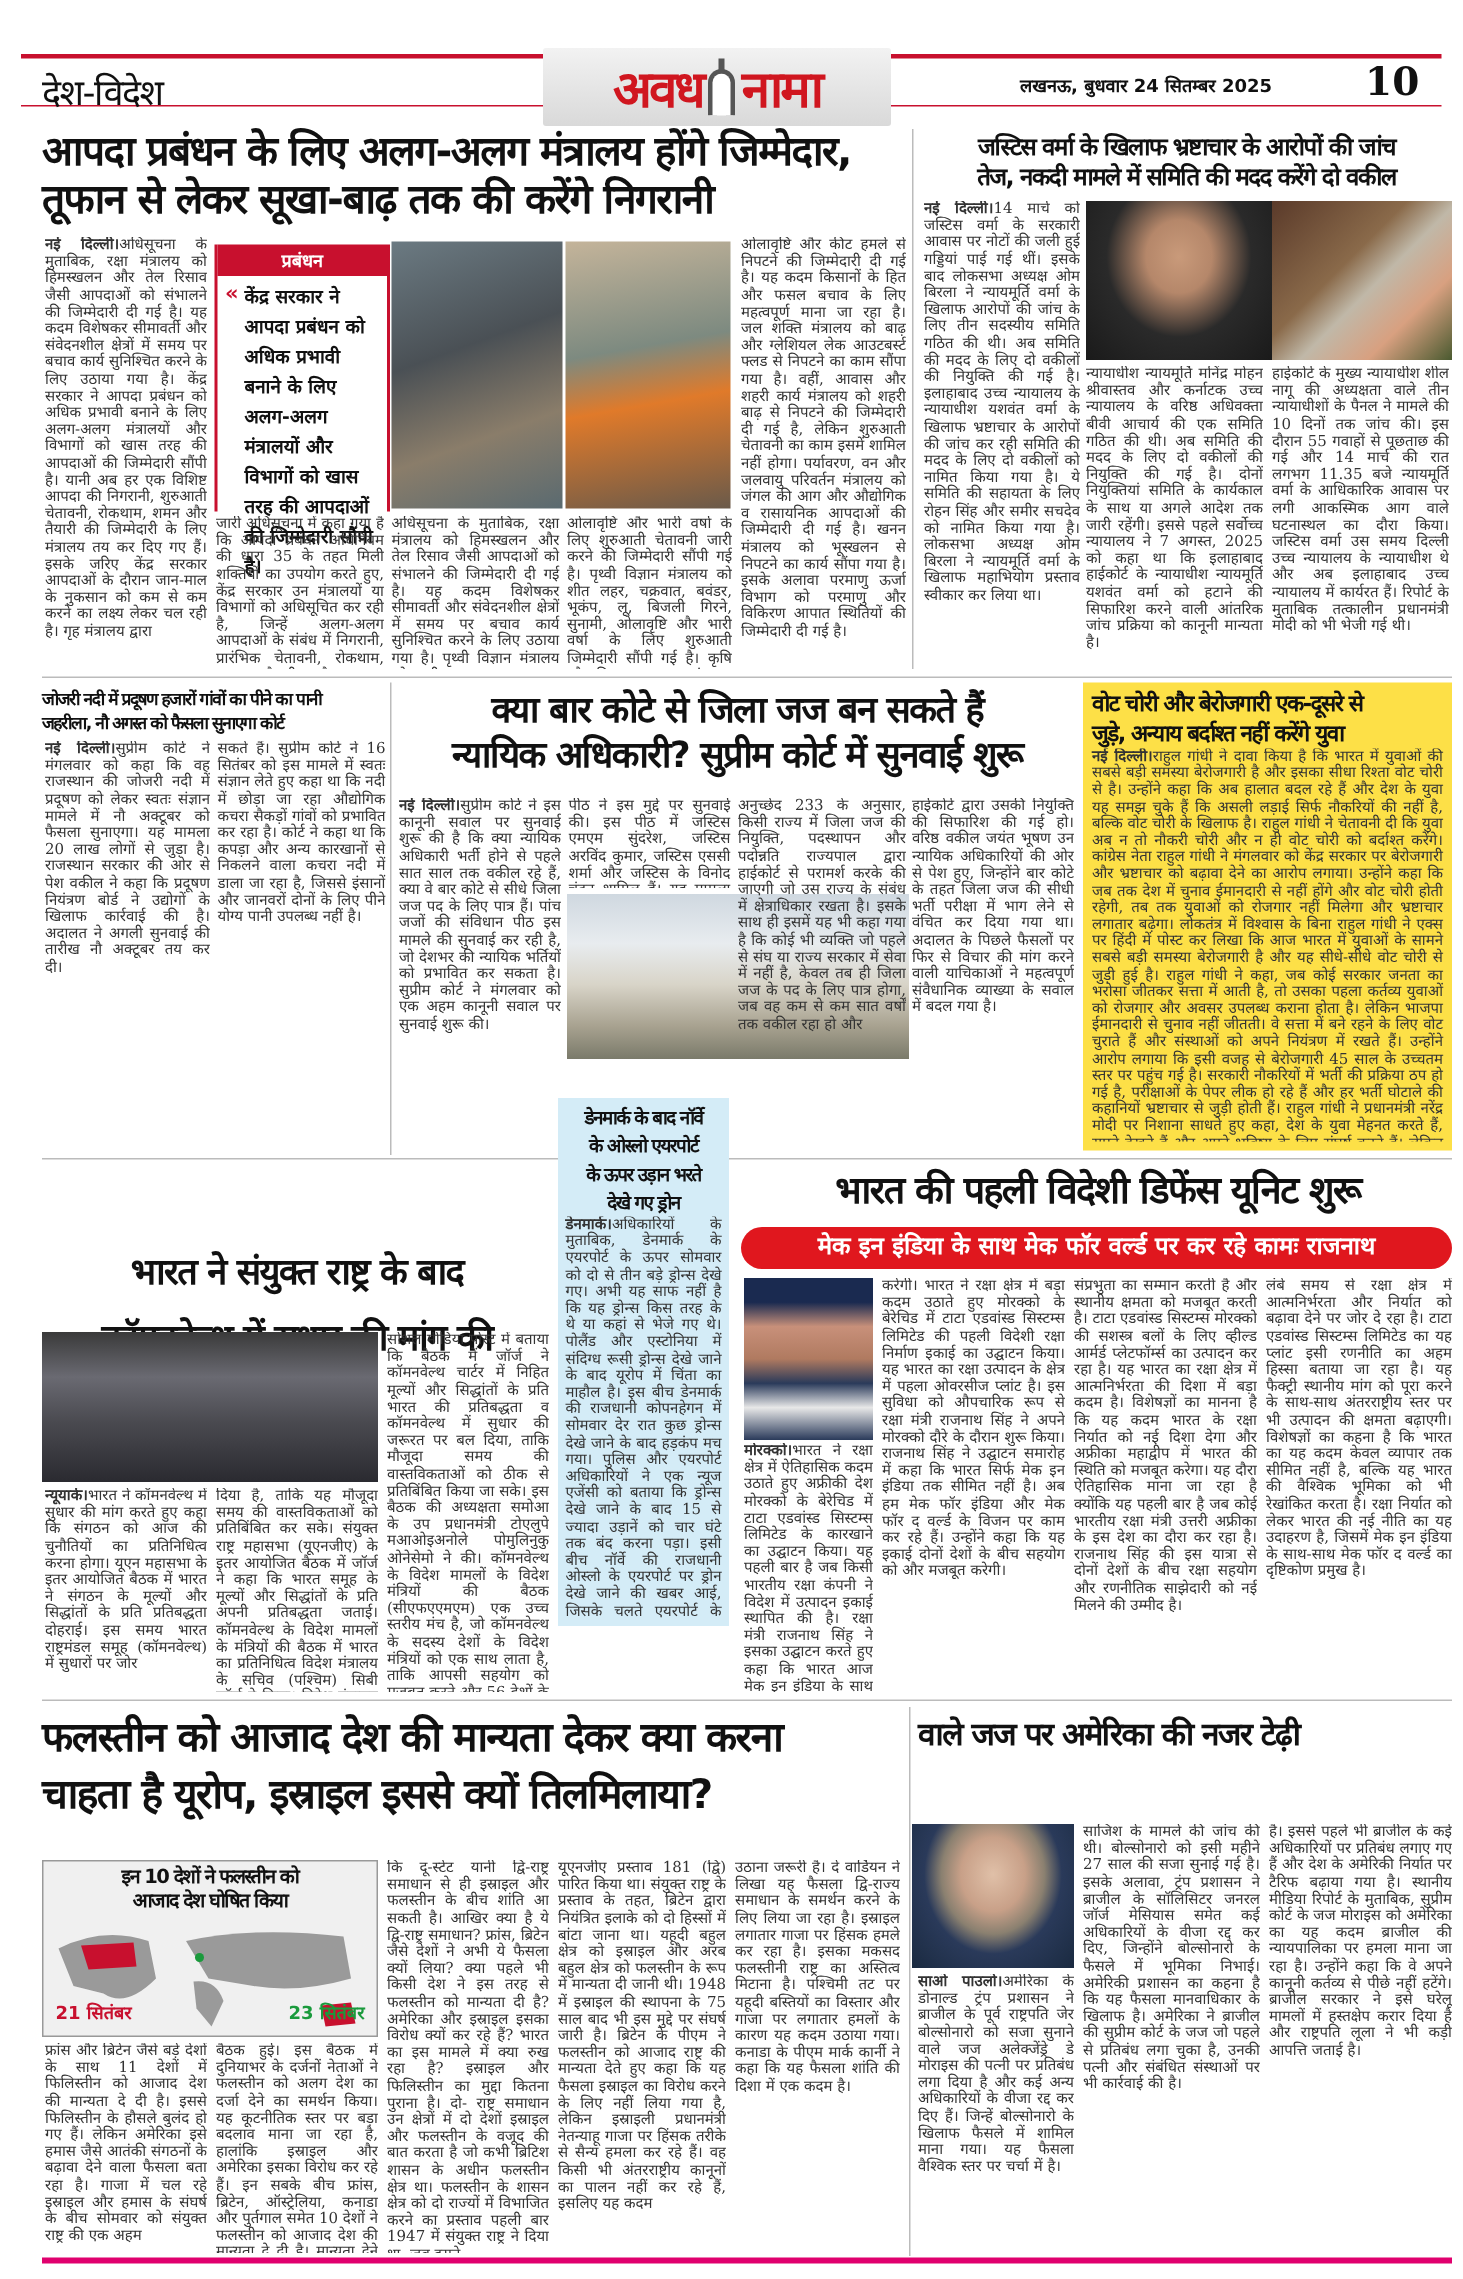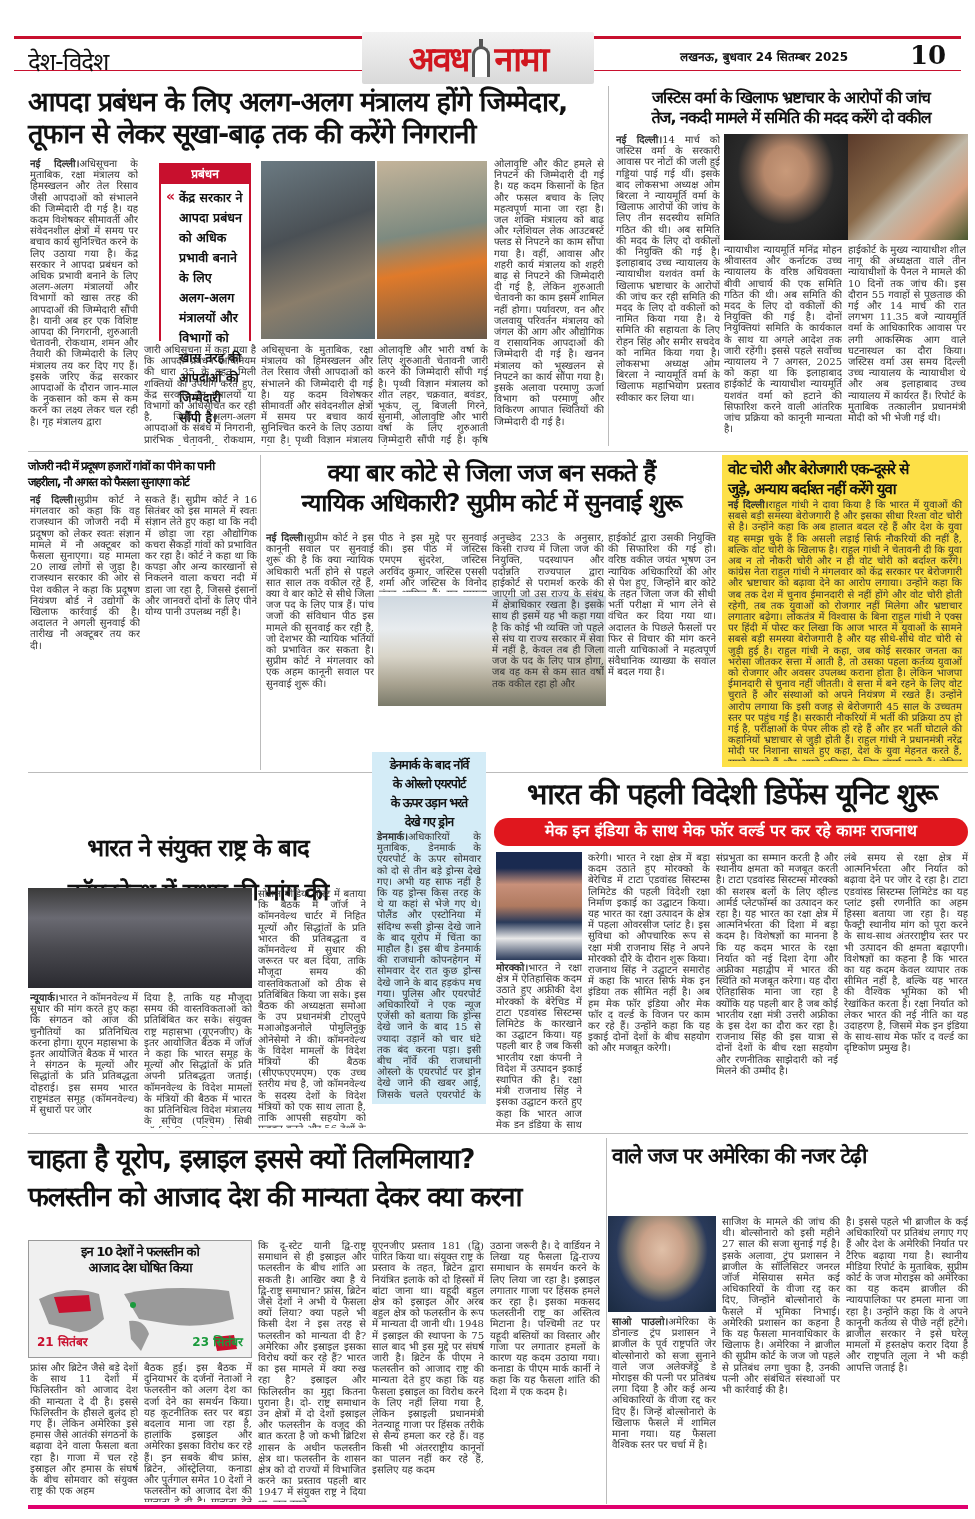--- a/index.html
+++ b/index.html
@@ -41,21 +41,21 @@
   <span>नामा</span>
 </div>
 <div class="abs dateline">लखनऊ, बुधवार 24 सितम्बर 2025</div>
 <div class="abs pageno">10</div>
 
 <div class="abs hl" style="left:28px;top:86px;width:580px;font-size:27px">
   <div>आपदा प्रबंधन के लिए अलग-अलग मंत्रालय होंगे जिम्मेदार,</div>
   <div>तूफान से लेकर सूखा-बाढ़ तक की करेंगे निगरानी</div>
 </div>
 <div class="abs txt" style="left:30px;top:158px;width:108px;height:288px"><b>नई दिल्ली।</b><span>अधिसूचना के मुताबिक, रक्षा मंत्रालय को हिमस्खलन और तेल रिसाव जैसी आपदाओं को संभालने की जिम्मेदारी दी गई है। यह कदम विशेषकर सीमावर्ती और संवेदनशील क्षेत्रों में समय पर बचाव कार्य सुनिश्चित करने के लिए उठाया गया है। केंद्र सरकार ने आपदा प्रबंधन को अधिक प्रभावी बनाने के लिए अलग-अलग मंत्रालयों और विभागों को खास तरह की आपदाओं की जिम्मेदारी सौंपी है। यानी अब हर एक विशिष्ट आपदा की निगरानी, शुरुआती चेतावनी, रोकथाम, शमन और तैयारी की जिम्मेदारी के लिए मंत्रालय तय कर दिए गए हैं। इसके जरिए केंद्र सरकार आपदाओं के दौरान जान-माल के नुकसान को कम से कम करने का लक्ष्य लेकर चल रही है। गृह मंत्रालय द्वारा</span></div>
-<div class="abs quote" style="left:159px;top:163px;width:92px;height:178px">
+<div class="abs quote" style="left:143px;top:163px;width:117px;height:178px">
   <div class="qtag">प्रबंधन</div>
   <div class="qtext">केंद्र सरकार ने आपदा प्रबंधन को अधिक प्रभावी बनाने के लिए अलग-अलग मंत्रालयों और विभागों को खास तरह की आपदाओं की जिम्मेदारी सौंपी है।</div>
 </div>
 <div class="abs txt" style="left:144px;top:344px;width:112px;height:102px">जारी अधिसूचना में कहा गया है कि आपदा प्रबंधन अधिनियम की धारा 35 के तहत मिली शक्तियों का उपयोग करते हुए, केंद्र सरकार उन मंत्रालयों या विभागों को अधिसूचित कर रही है, जिन्हें अलग-अलग आपदाओं के संबंध में निगरानी, प्रारंभिक चेतावनी, रोकथाम, शमन, तैयारी और क्षमता निर्माण की जिम्मेदारी दी जाएगी।</div>
 <div class="abs img" style="left:261px;top:161px;width:114px;height:178px;background:linear-gradient(160deg,#6b7a82,#4a5055 40%,#8a7d6a 70%,#5a6a70)"></div>
 <div class="abs img" style="left:377px;top:161px;width:110px;height:178px;background:linear-gradient(170deg,#c4b49a,#7d8a80 40%,#e07a2a 60%,#6a5a4a)"></div>
 <div class="abs txt" style="left:261px;top:344px;width:112px;height:102px">अधिसूचना के मुताबिक, रक्षा मंत्रालय को हिमस्खलन और तेल रिसाव जैसी आपदाओं को संभालने की जिम्मेदारी दी गई है। यह कदम विशेषकर सीमावर्ती और संवेदनशील क्षेत्रों में समय पर बचाव कार्य सुनिश्चित करने के लिए उठाया गया है। पृथ्वी विज्ञान मंत्रालय को शीत लहर, चक्रवात, बवंडर, भूकंप, लू, बिजली गिरने, सुनामी,</div>
 <div class="abs txt" style="left:378px;top:344px;width:110px;height:102px">ओलावृष्टि और भारी वर्षा के लिए शुरुआती चेतावनी जारी करने की जिम्मेदारी सौंपी गई है। पृथ्वी विज्ञान मंत्रालय को शीत लहर, चक्रवात, बवंडर, भूकंप, लू, बिजली गिरने, सुनामी, ओलावृष्टि और भारी वर्षा के लिए शुरुआती जिम्मेदारी सौंपी गई है। कृषि और किसान कल्याण मंत्रालय को पाला, शीत लहर, सूखा,</div>
 <div class="abs txt" style="left:494px;top:158px;width:110px;height:288px">ओलावृष्टि और कीट हमले से निपटने की जिम्मेदारी दी गई है। यह कदम किसानों के हित और फसल बचाव के लिए महत्वपूर्ण माना जा रहा है। जल शक्ति मंत्रालय को बाढ़ और ग्लेशियल लेक आउटबर्स्ट फ्लड से निपटने का काम सौंपा गया है। वहीं, आवास और शहरी कार्य मंत्रालय को शहरी बाढ़ से निपटने की जिम्मेदारी दी गई है, लेकिन शुरुआती चेतावनी का काम इसमें शामिल नहीं होगा। पर्यावरण, वन और जलवायु परिवर्तन मंत्रालय को जंगल की आग और औद्योगिक व रासायनिक आपदाओं की जिम्मेदारी दी गई है। खनन मंत्रालय को भूस्खलन से निपटने का कार्य सौंपा गया है। इसके अलावा परमाणु ऊर्जा विभाग को परमाणु और विकिरण आपात स्थितियों की जिम्मेदारी दी गई है।</div>
 <div class="rule" style="left:608px;top:86px;width:1px;height:360px"></div>
@@ -103,43 +103,43 @@
 
 <div class="abs hl" style="left:28px;top:826px;width:340px;font-size:24px;text-align:center;line-height:44px">
   <div>भारत ने संयुक्त राष्ट्र के बाद</div>
   <div>कॉमनवेल्थ में सुधार की मांग की</div>
 </div>
 <div class="abs img" style="left:28px;top:888px;width:224px;height:100px;background:linear-gradient(180deg,#3a3a3a,#6a6a72 30%,#4a4a50 60%,#2a2a30)"></div>
 <div class="abs txt" style="left:30px;top:992px;width:108px;height:136px"><b>न्यूयार्क।</b><span>भारत ने कॉमनवेल्थ में सुधार की मांग करते हुए कहा कि संगठन को आज की चुनौतियों का प्रतिनिधित्व करना होगा। यूएन महासभा के इतर आयोजित बैठक में भारत ने संगठन के मूल्यों और सिद्धांतों के प्रति प्रतिबद्धता दोहराई। इस समय भारत राष्ट्रमंडल समूह (कॉमनवेल्थ) में सुधारों पर जोर</span></div>
 <div class="abs txt" style="left:144px;top:992px;width:108px;height:136px">दिया है, ताकि यह मौजूदा समय की वास्तविकताओं को प्रतिबिंबित कर सके। संयुक्त राष्ट्र महासभा (यूएनजीए) के इतर आयोजित बैठक में जॉर्ज ने कहा कि भारत समूह के मूल्यों और सिद्धांतों के प्रति अपनी प्रतिबद्धता जताई। कॉमनवेल्थ के विदेश मामलों के मंत्रियों की बैठक में भारत का प्रतिनिधित्व विदेश मंत्रालय के सचिव (पश्चिम) सिबी जॉर्ज ने किया। विदेश मंत्रालय ने मंगलवार को एक</div>
 <div class="abs txt" style="left:258px;top:888px;width:108px;height:240px">सोशल मीडिया पोस्ट में बताया कि बैठक में जॉर्ज ने कॉमनवेल्थ चार्टर में निहित मूल्यों और सिद्धांतों के प्रति भारत की प्रतिबद्धता व कॉमनवेल्थ में सुधार की जरूरत पर बल दिया, ताकि मौजूदा समय की वास्तविकताओं को ठीक से प्रतिबिंबित किया जा सके। इस बैठक की अध्यक्षता समोआ के उप प्रधानमंत्री टोएलुपे मआओइअनोले पोमुलिनुकु ओनेसेमो ने की। कॉमनवेल्थ के विदेश मामलों के विदेश मंत्रियों की बैठक (सीएफएएमएम) एक उच्च स्तरीय मंच है, जो कॉमनवेल्थ के सदस्य देशों के विदेश मंत्रियों को एक साथ लाता है, ताकि आपसी सहयोग को मजबूत करने और 56 देशों के इस संगठन की साझा चुनौतियों का मिलकर समाधान निकालने के तरीकों पर चर्चा कर सकें।</div>
 
-<div class="abs blue" style="left:372px;top:752px;width:114px;height:352px">
+<div class="abs blue" style="left:372px;top:732px;width:114px;height:352px">
   <div class="hl" style="padding:3px 4px 0;font-size:12.5px;line-height:19px;text-align:center">
     <div>डेनमार्क के बाद नॉर्वे</div>
     <div>के ओस्लो एयरपोर्ट</div>
     <div>के ऊपर उड़ान भरते</div>
     <div>देखे गए ड्रोन</div>
   </div>
   <div class="txt" style="padding:0 5px;height:268px"><b>डेनमार्क।</b><span>अधिकारियों के मुताबिक, डेनमार्क के एयरपोर्ट के ऊपर सोमवार को दो से तीन बड़े ड्रोन्स देखे गए। अभी यह साफ नहीं है कि यह ड्रोन्स किस तरह के थे या कहां से भेजे गए थे। पोलैंड और एस्टोनिया में संदिग्ध रूसी ड्रोन्स देखे जाने के बाद यूरोप में चिंता का माहौल है। इस बीच डेनमार्क की राजधानी कोपनहेगन में सोमवार देर रात कुछ ड्रोन्स देखे जाने के बाद हड़कंप मच गया। पुलिस और एयरपोर्ट अधिकारियों ने एक न्यूज एजेंसी को बताया कि ड्रोन्स देखे जाने के बाद 15 से ज्यादा उड़ानें को चार घंटे तक बंद करना पड़ा। इसी बीच नॉर्वे की राजधानी ओस्लो के एयरपोर्ट पर ड्रोन देखे जाने की खबर आई, जिसके चलते एयरपोर्ट के ऊपर पूरे हवाई क्षेत्र को कुछ समय के लिए बंद कर दिया गया।</span></div>
 </div>
 
-<div class="abs hl" style="left:496px;top:776px;width:472px;font-size:29px;text-align:center;line-height:36px">भारत की पहली विदेशी डिफेंस यूनिट शुरू</div>
+<div class="abs hl" style="left:496px;top:776px;width:472px;font-size:25px;text-align:center;line-height:36px">भारत की पहली विदेशी डिफेंस यूनिट शुरू</div>
 <div class="abs redpill" style="left:494px;top:818px;width:474px;height:28px">मेक इन इंडिया के साथ मेक फॉर वर्ल्ड पर कर रहे कामः राजनाथ</div>
 <div class="abs img" style="left:496px;top:852px;width:86px;height:108px;background:linear-gradient(180deg,#1a2a50 0,#1a2a50 15%,#c8907a 30%,#b07a60 50%,#2a3a5a 65%,#e8e8e8 80%,#2a3a5a)"></div>
 <div class="abs txt" style="left:496px;top:962px;width:86px;height:166px"><b>मोरक्को।</b><span>भारत ने रक्षा क्षेत्र में ऐतिहासिक कदम उठाते हुए अफ्रीकी देश मोरक्को के बेरेचिड में टाटा एडवांस्ड सिस्टम्स लिमिटेड के कारखाने का उद्घाटन किया। यह पहली बार है जब किसी भारतीय रक्षा कंपनी ने विदेश में उत्पादन इकाई स्थापित की है। रक्षा मंत्री राजनाथ सिंह ने इसका उद्घाटन करते हुए कहा कि भारत आज मेक इन इंडिया के साथ मेक फॉर वर्ल्ड पर काम कर रहा है।</span></div>
 <div class="abs txt" style="left:588px;top:852px;width:122px;height:276px">करेगी। भारत ने रक्षा क्षेत्र में बड़ा कदम उठाते हुए मोरक्को के बेरेचिड में टाटा एडवांस्ड सिस्टम्स लिमिटेड की पहली विदेशी रक्षा निर्माण इकाई का उद्घाटन किया। यह भारत का रक्षा उत्पादन के क्षेत्र में पहला ओवरसीज प्लांट है। इस सुविधा को औपचारिक रूप से रक्षा मंत्री राजनाथ सिंह ने अपने मोरक्को दौरे के दौरान शुरू किया। राजनाथ सिंह ने उद्घाटन समारोह में कहा कि भारत सिर्फ मेक इन इंडिया तक सीमित नहीं है। अब हम मेक फॉर इंडिया और मेक फॉर द वर्ल्ड के विजन पर काम कर रहे हैं। उन्होंने कहा कि यह इकाई दोनों देशों के बीच सहयोग को और मजबूत करेगी।</div>
 <div class="abs txt" style="left:716px;top:852px;width:122px;height:276px">संप्रभुता का सम्मान करती है और स्थानीय क्षमता को मजबूत करती है। टाटा एडवांस्ड सिस्टम्स मोरक्को की सशस्त्र बलों के लिए व्हील्ड आर्मर्ड प्लेटफॉर्म्स का उत्पादन कर रहा है। यह भारत का रक्षा क्षेत्र में आत्मनिर्भरता की दिशा में बड़ा कदम है। विशेषज्ञों का मानना है कि यह कदम भारत के रक्षा निर्यात को नई दिशा देगा और अफ्रीका महाद्वीप में भारत की स्थिति को मजबूत करेगा। यह दौरा ऐतिहासिक माना जा रहा है क्योंकि यह पहली बार है जब कोई भारतीय रक्षा मंत्री उत्तरी अफ्रीका के इस देश का दौरा कर रहा है। राजनाथ सिंह की इस यात्रा से दोनों देशों के बीच रक्षा सहयोग और रणनीतिक साझेदारी को नई मिलने की उम्मीद है।</div>
 <div class="abs txt" style="left:844px;top:852px;width:124px;height:276px">लंबे समय से रक्षा क्षेत्र में आत्मनिर्भरता और निर्यात को बढ़ावा देने पर जोर दे रहा है। टाटा एडवांस्ड सिस्टम्स लिमिटेड का यह प्लांट इसी रणनीति का अहम हिस्सा बताया जा रहा है। यह फैक्ट्री स्थानीय मांग को पूरा करने के साथ-साथ अंतरराष्ट्रीय स्तर पर भी उत्पादन की क्षमता बढ़ाएगी। विशेषज्ञों का कहना है कि भारत का यह कदम केवल व्यापार तक सीमित नहीं है, बल्कि यह भारत की वैश्विक भूमिका को भी रेखांकित करता है। रक्षा निर्यात को लेकर भारत की नई नीति का यह उदाहरण है, जिसमें मेक इन इंडिया के साथ-साथ मेक फॉर द वर्ल्ड का दृष्टिकोण प्रमुख है।</div>
 
 <div class="rule" style="left:28px;top:1133px;width:940px;height:1px"></div>
 
 <div class="abs hl" style="left:28px;top:1140px;width:575px;font-size:27px;line-height:38px">
+  <div>फलस्तीन को आजाद देश की मान्यता देकर क्या करना</div>
   <div>चाहता है यूरोप, इस्राइल इससे क्यों तिलमिलाया?</div>
-  <div>फलस्तीन को आजाद देश की मान्यता देकर क्या करना</div>
 </div>
 <div class="abs mapbox" style="left:28px;top:1240px;width:224px;height:118px">
   <div class="hl" style="text-align:center;font-size:13px;line-height:16px;padding-top:3px">
     <div>इन 10 देशों ने फलस्तीन को</div>
     <div>आजाद देश घोषित किया</div>
   </div>
   <svg width="222" height="78" style="position:absolute;left:0;top:38px">
     <path d="M10 20 Q40 5 70 15 L75 40 Q55 60 40 50 L20 45 Z" fill="#9a9a9a"></path>
     <path d="M25 18 L60 16 L62 32 L30 34 Z" fill="#c8102e"></path>
     <path d="M95 15 Q140 5 200 12 L205 40 Q170 50 140 45 L110 40 Z" fill="#9a9a9a"></path>

